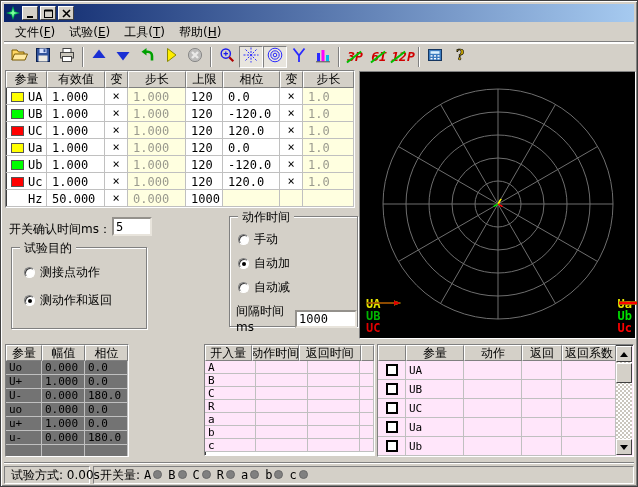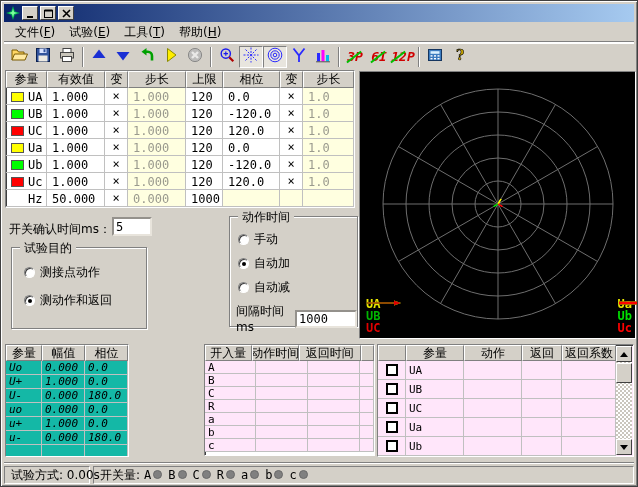--- a/index.html
+++ b/index.html
@@ -86,21 +86,21 @@
   .btable{position:absolute;top:275px;background:#fff;overflow:hidden;}
   #seq-table{left:1px;width:124px;height:113px;}
   #din-table{left:200px;width:171px;height:112px;}
   #action-table{left:373px;width:257px;height:113px;background:#ffe6fa;}
   .brow{display:flex;}
   .bcell{border-right:1px solid #c0c0c0;border-bottom:1px solid #c0c0c0;
     font-family:"DejaVu Sans Mono",monospace;font-size:11px;padding:0 3px;
     display:flex;align-items:center;white-space:nowrap;overflow:hidden;}
   .bhead .bcell{background:#d4d0c8;border:1px solid;border-color:#fff #808080 #808080 #fff;
     justify-content:center;font-family:"DejaVu Sans",sans-serif;font-size:12px;}
-  .cyan{background:#14b8a6;font-style:italic;} .pink{background:#ffe6fa;}
+  .cyan{background:#737373;} .pink{background:#ffe6fa;}
   .chk{width:12px;height:12px;background:#fff;border:2px solid #000;margin-left:5px;}
   
   .vscroll{position:absolute;right:1px;top:1px;bottom:1px;width:16px;
     background-color:#cac6bd;
     background-image:linear-gradient(45deg,#fff 25%,transparent 25%,transparent 75%,#fff 75%),
                      linear-gradient(45deg,#fff 25%,transparent 25%,transparent 75%,#fff 75%);
     background-size:4px 4px;background-position:0 0,2px 2px;}
   .sbtn{position:absolute;left:0;width:16px;height:16px;background:#d4d0c8;
     border:1px solid;border-color:#fff #404040 #404040 #fff;
     display:flex;align-items:center;justify-content:center;}

